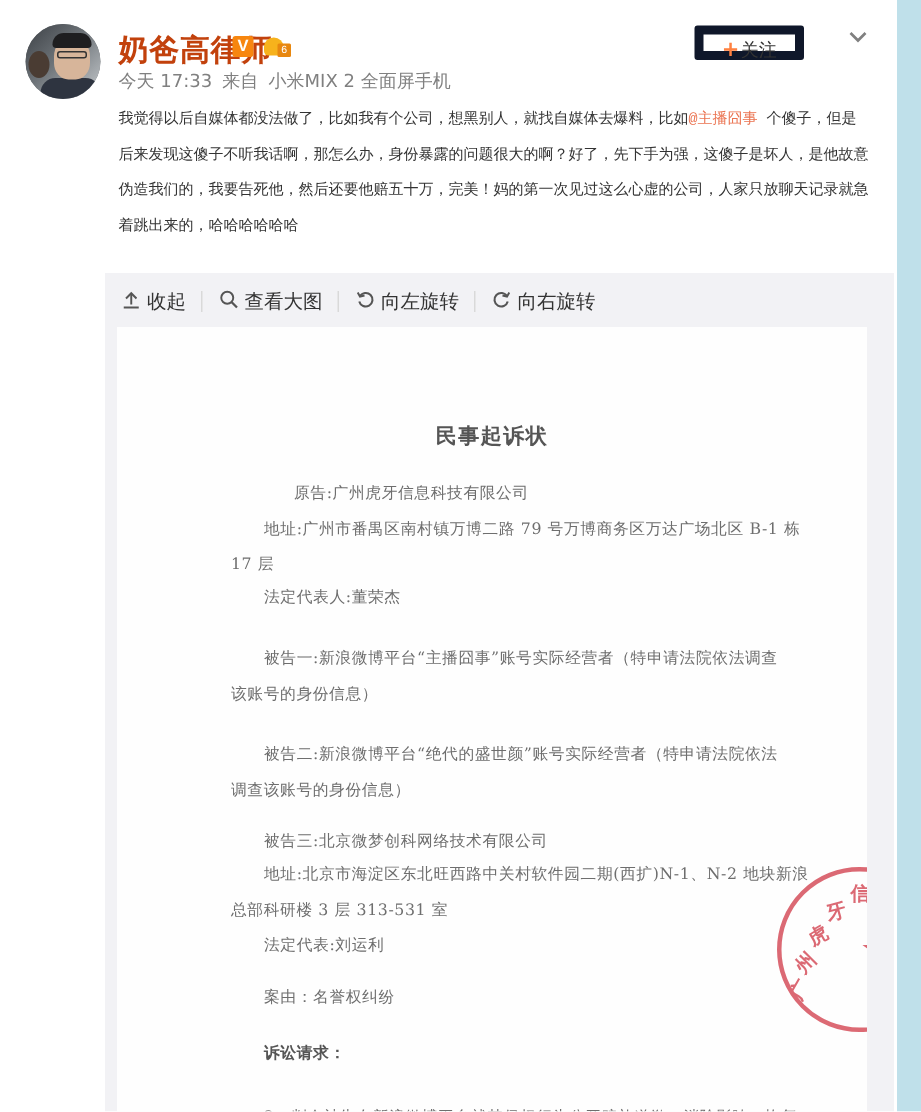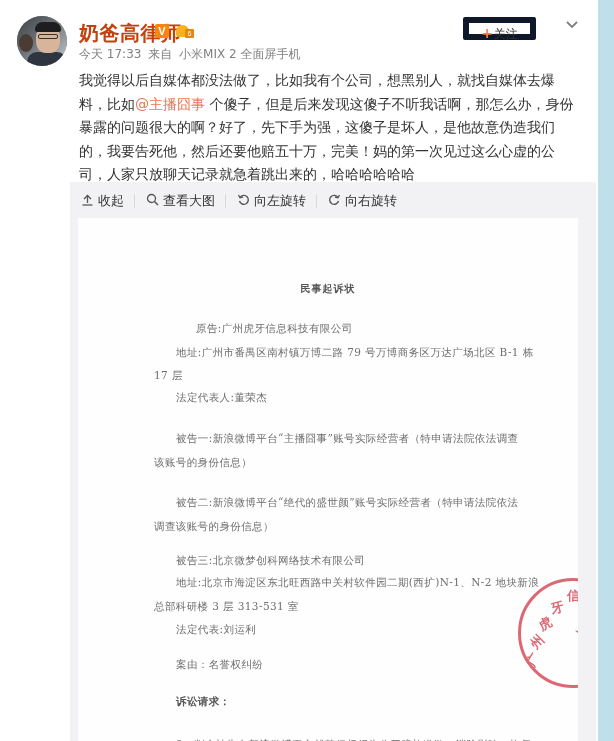--- a/index.html
+++ b/index.html
@@ -23,32 +23,32 @@
   .lvbadge .crown { position: absolute; left: 0; top: 2px; width: 13px; height: 12px; background: #f7b21c; border-radius: 50% 50% 3px 3px; }
   .lvbadge .num { position: absolute; left: 9px; top: 6px; width: 9px; height: 9px; background: #e8870f; color: #fff; font-size: 7px; line-height: 9px; text-align: center; border-radius: 1px; font-family: "Liberation Sans", sans-serif; }
 
   .meta { position: absolute; left: 79px; top: 46px; font-size: 12px; color: #808080; }
   .meta span { margin-right: 3px; }
 
   .follow-btn { position: absolute; left: 463px; top: 17px; width: 73px; height: 23px; border: 6px solid #0f172a; border-radius: 2px; background: #fff; font-size: 12px; color: #333; text-align: center; line-height: 21px; cursor: pointer; }
   .follow-btn .plus { color: #ff8140; font-weight: bold; font-size: 14px; margin-right: 1px; }
   .chevron { position: absolute; left: 565px; top: 18px; width: 14px; height: 14px; cursor: pointer; }
 
-  .post-text { position: absolute; left: 79px; top: 69px; width: 500px; font-size: 14px; line-height: 23.5px; color: #333; }
+  .post-text { position: absolute; left: 79px; top: 69px; width: 500px; font-size: 10px; line-height: 23.5px; color: #333; font-family: Liberation Mono, monospace; }
   .post-text .mention { color: #eb7350; }
 
   .media { position: absolute; left: 70px; top: 182px; width: 526px; height: 559px; background: #f2f2f5; }
   .media-toolbar { position: absolute; left: 10px; top: 8px; height: 22px; display: flex; align-items: center; font-size: 13px; color: #333; }
   .tool { display: flex; cursor: pointer; }
   .tool .ico { width: 14px; height: 14px; margin-right: 4px; display: inline-flex; align-items: center; justify-content: center; }
   .sep { width: 1px; height: 14px; background: #d9d9d9; margin: 0 10px; }
 
   .doc { position: absolute; left: 8px; top: 36px; width: 500px; height: 523px; background: #fefefe; overflow: hidden; }
   .doc-line { position: absolute; font-family: "DejaVu Serif", "Liberation Serif", serif; font-size: 10.5px; color: #6e6e6e; white-space: nowrap; letter-spacing: 0.4px; }
-  .doc-title { position: absolute; left: 0; width: 500px; text-align: center; top: 64px; font-family: "DejaVu Serif", "Liberation Serif", serif; font-size: 10px; font-weight: bold; color: #555; letter-spacing: 1px; }
+  .doc-title { position: absolute; left: 0; width: 500px; text-align: center; top: 64px; font-family: "DejaVu Serif", "Liberation Serif", serif; font-size: 14px; font-weight: bold; color: #555; letter-spacing: 1px; }
   .doc-bold { font-weight: bold; color: #555; }
 
   .seal { position: absolute; left: 440px; top: 360px; width: 110px; height: 110px; border: 3px solid #d6505c; border-radius: 50%; opacity: 0.85; }
   .seal .star { position: absolute; left: 52px; top: 38px; color: #d6505c; font-size: 30px; line-height: 30px; }
   .seal .txt { position: absolute; color: #d6505c; font-size: 13px; font-weight: bold; font-family: "DejaVu Serif", serif; }
 </style>
 </head>
 <body>
 
 <div class="side-strip"></div>

